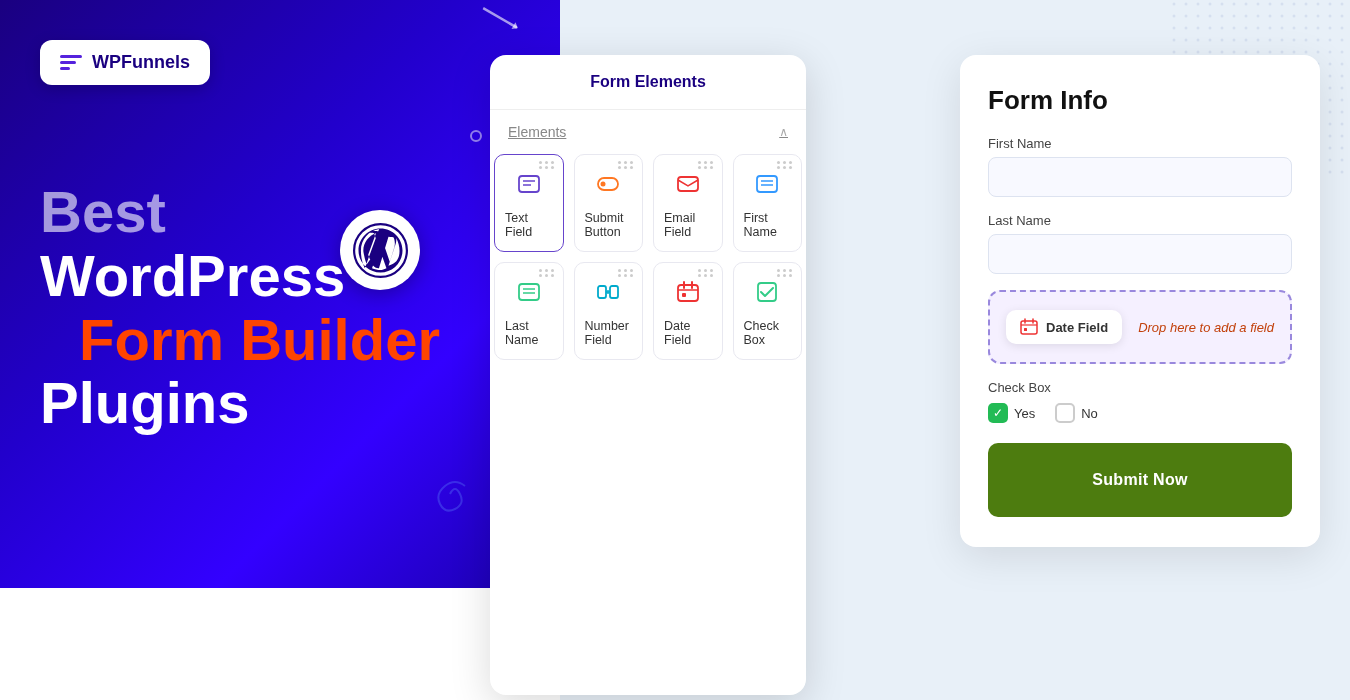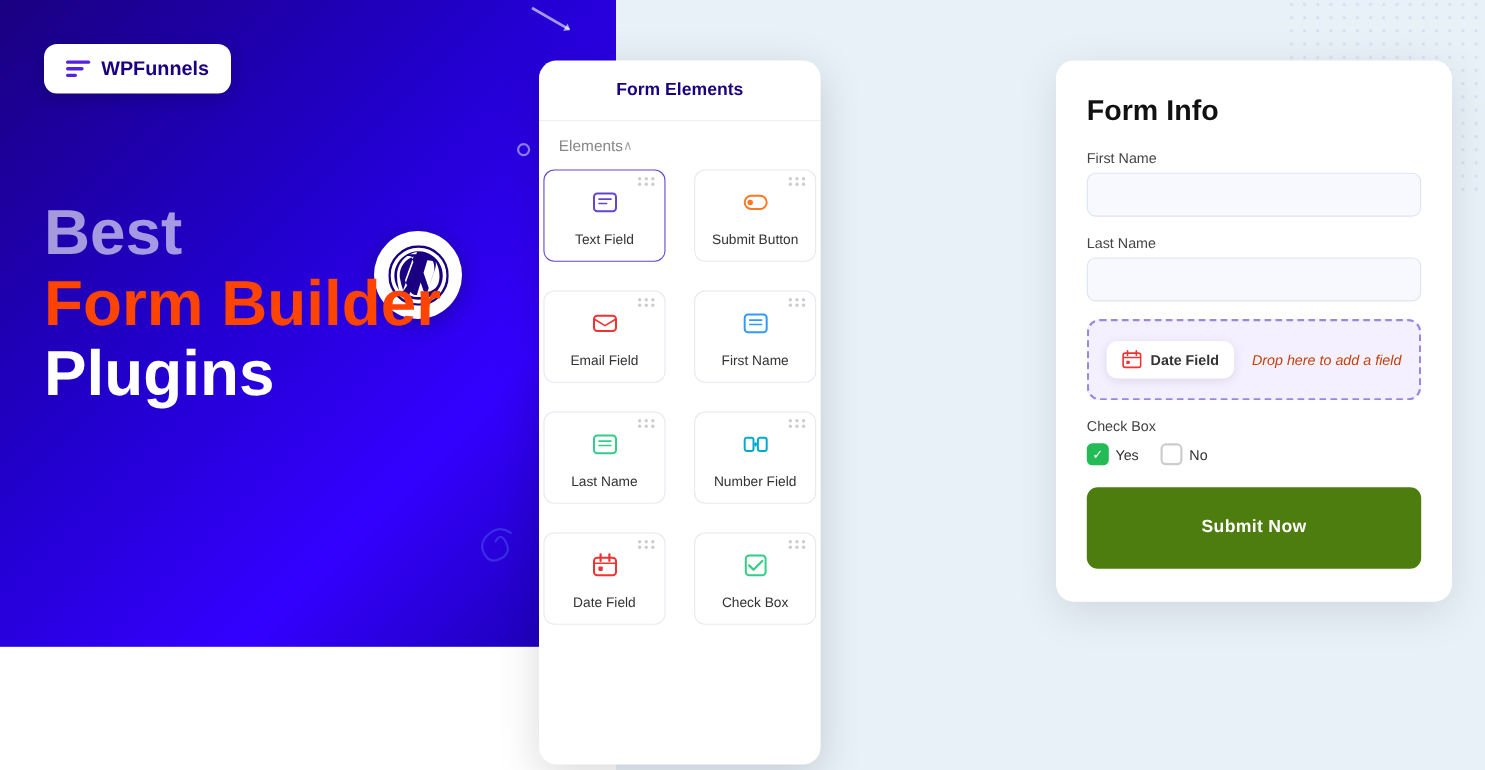--- a/index.html
+++ b/index.html
@@ -87,20 +87,21 @@
       font-weight: 900;
       color: white;
       line-height: 1.1;
     }
 
     .hero-text .line3 {
       font-size: 58px;
       font-weight: 900;
       color: #ff4400;
       line-height: 1.1;
+      text-align: right;
     }
 
     .hero-text .line4 {
       font-size: 58px;
       font-weight: 900;
       color: white;
       line-height: 1.1;
     }
 
     
@@ -154,55 +155,57 @@
       bottom: 60px;
       left: 420px;
       opacity: 0.5;
     }
 
     
     .form-elements-panel {
       position: absolute;
       left: 490px;
       top: 55px;
-      width: 256px;
+      width: 316px;
       height: 640px;
       background: white;
       border-radius: 16px;
       box-shadow: 0 10px 40px rgba(0,0,0,0.15);
       overflow: hidden;
       z-index: 10;
     }
 
     .panel-header {
       text-align: center;
       padding: 18px;
       font-size: 16px;
       font-weight: 700;
       color: #1a0080;
       border-bottom: 1px solid #eee;
     }
 
     .panel-section-header {
       display: flex;
+      justify-content: space-between;
       align-items: center;
       padding: 14px 18px;
       color: #888;
       font-size: 14px;
+      text-decoration: underline;
     }
 
     .panel-section-header .chevron {
       font-size: 12px;
       color: #aaa;
     }
 
     .elements-grid {
       display: grid;
-      grid-template-columns: 1fr 1fr;
-      gap: 26px;
+      grid-template-columns: 1fr 1fr 1fr 1fr;
+      gap: 10px;
       padding: 0 4px 14px;
     }
 
     .element-item {
       border: 1.5px solid #e8e8f0;
       border-radius: 10px;
       padding: 16px 10px 12px;
       display: flex;
       flex-direction: column;
       align-items: center;
@@ -418,20 +421,21 @@
 
   <div class="wp-logo">
     <svg class="wp-svg" viewBox="0 0 100 100" xmlns="http://www.w3.org/2000/svg">
       <circle cx="50" cy="50" r="48" fill="none" stroke="#1a0080" stroke-width="4"></circle>
       <path d="M50 10 C27.9 10 10 27.9 10 50 C10 72.1 27.9 90 50 90 C72.1 90 90 72.1 90 50 C90 27.9 72.1 10 50 10Z M14.4 50 C14.4 30.3 28.7 13.9 47.5 11.1 L21.5 82.1 C16.9 73.2 14.4 62.5 14.4 50Z M50 85.6 C44.5 85.6 39.3 84.5 34.6 82.4 L47.5 44.5 L60.8 82.4 C56.1 84.5 53.5 85.6 50 85.6Z M64.5 77.6 L75.4 44.5 C77.6 39 78.7 34.7 78.7 31 C78.7 29.6 78.6 28.3 78.4 27.1 C82.4 34.1 84.6 42.3 84.6 51 C84.6 63 80 73.7 64.5 77.6Z M73.5 26 C75.1 29 76.1 32.8 76.1 37.8 C76.1 41.4 75 45.5 73.1 50.6 L66.8 70.5 L49.1 18.5 C52.7 18.3 56.1 17.8 56.1 17.8 C58.4 17.5 58.1 14.2 55.8 14.3 C55.8 14.3 49 14.9 44.5 14.9 C40.3 14.9 33.3 14.3 33.3 14.3 C31 14.2 30.7 17.6 33 17.8 C33 17.8 36.1 18.3 38.2 18.5 L47.1 43.5 L24.9 75.4 L23.4 70.8 C20.9 63 18.8 53.3 18.8 50 C18.8 35.4 28.5 22.9 41.8 18.6 L27.6 57.7 C35.5 79.3 39.5 82.1 46.3 82.1 C46.3 82.1 46.8 82.1 47.2 82.1 L64.5 24.8 C67 25.4 69.2 25.5 71.4 25.5 C73.5 26 73.5 26 73.5 26Z" fill="#1a0080"></path>
     </svg>
   </div>
 
   <div class="hero-text">
     <div class="line1">Best</div>
+    <div class="line2">WordPress</div>
     <div class="line3">Form Builder</div>
     <div class="line4">Plugins</div>
   </div>
 
   <div class="deco deco-swirl">
     <svg width="60" height="60" viewBox="0 0 60 60">
       <path d="M30 30 Q35 20 40 30 Q45 40 35 45 Q25 50 20 40 Q15 30 25 22 Q35 14 45 22" stroke="rgba(100,150,255,0.6)" stroke-width="2" fill="none"></path>
     </svg>
   </div>
 </div>

